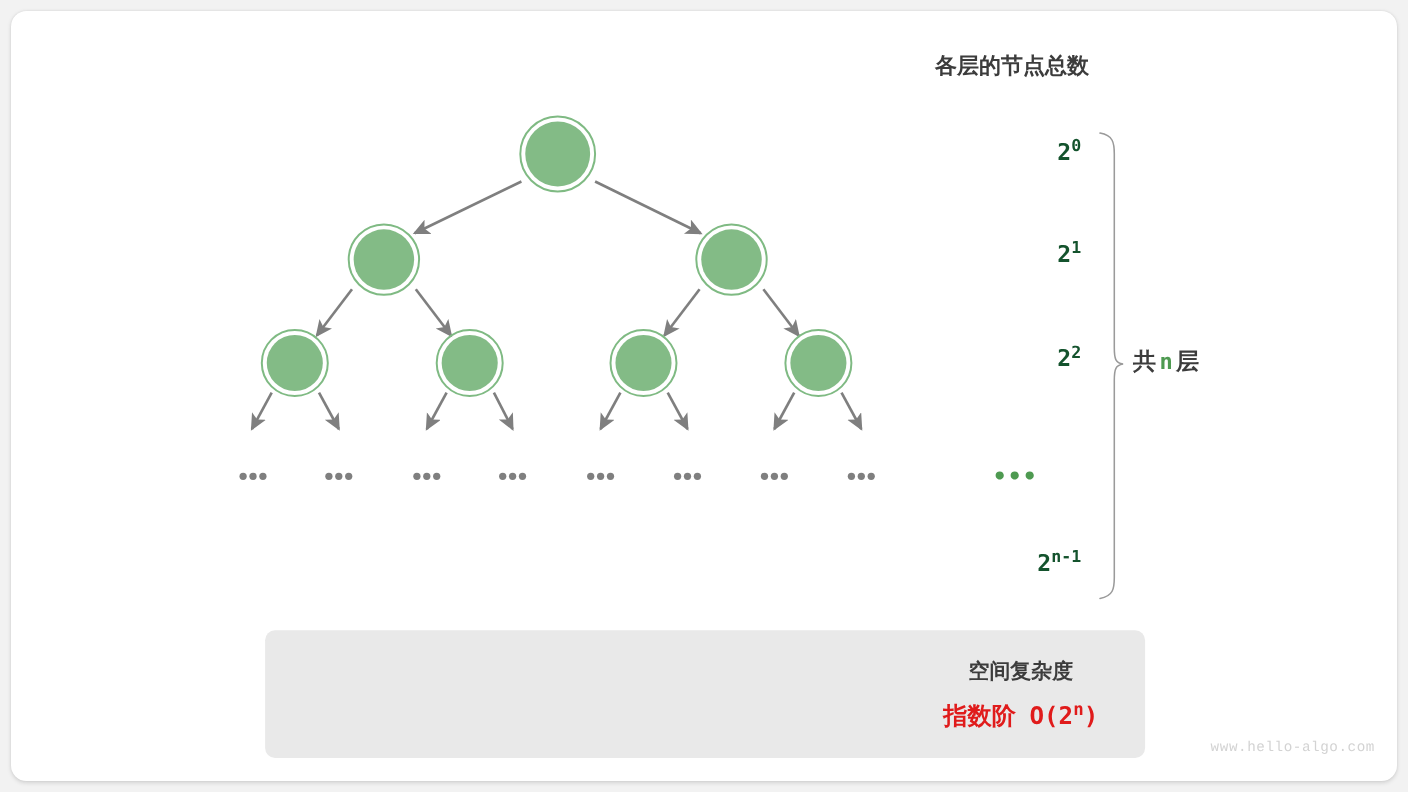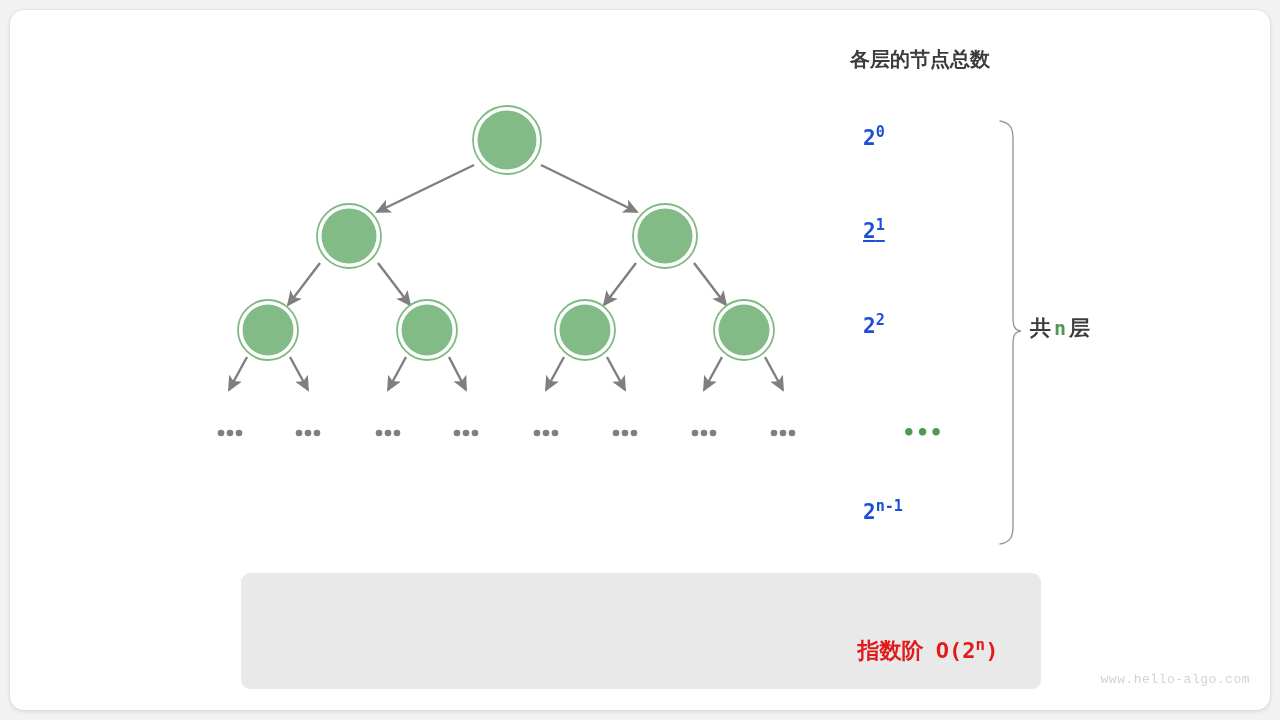--- a/index.html
+++ b/index.html
@@ -57,22 +57,22 @@
     top: 46px;
     width: 300px;
     text-align: center;
     font-size: 20px;
     color: #3c3c3c;
   }
 
   .lvl-label {
     position: absolute;
     width: 120px;
-    text-align: left;
-    color: #1d4ed8;
+    text-align: right;
+    color: #14532d;
     font-size: 21px;
     white-space: nowrap;
   }
   .lvl-label sup {
     font-size: 0.72em;
     vertical-align: super;
     line-height: 0;
   }
   .lvl-ellipsis {
     position: absolute;
@@ -280,35 +280,36 @@
 
     <g>
       <path d="M766,624 L790,624 L790,613 L814,634 L790,655 L790,644 L766,644 Z" fill="#c8c8c8"></path>
     </g>
   </svg>
 
   <div class="col-title cjk-bold">各层的节点总数</div>
 
   <div class="lvl-label mono" style="left:863px; top:126px;">2<sup>0</sup></div>
 
-  <div class="lvl-label mono" style="left:863px; top:219px;text-decoration:underline;">2<sup>1</sup></div>
+  <div class="lvl-label mono" style="left:863px; top:219px;">2<sup>1</sup></div>
 
   <div class="lvl-label mono" style="left:863px; top:314px;">2<sup>2</sup></div>
 
   <div class="lvl-ellipsis mono" style="left:863px; top:421px;">•••</div>
 
   <div class="lvl-label mono" style="left:863px; top:500px;">2<sup>n-1</sup></div>
 
   <div class="total-layers cjk-bold">
     <span>共</span><span class="nvar">n</span><span>层</span>
   </div>
 
   <div class="summary-box"></div>
 
 
+  <div class="sum-heading right cjk-bold">空间复杂度</div>
 
 
   <div class="result cjk-bold">
     <span class="label">指数阶</span>&nbsp;&nbsp;<span class="mono"><span>O(2</span><sup>n</sup><span>)</span></span>
   </div>
 
   <div class="watermark">www.hello-algo.com</div>
 
 </div>
 

